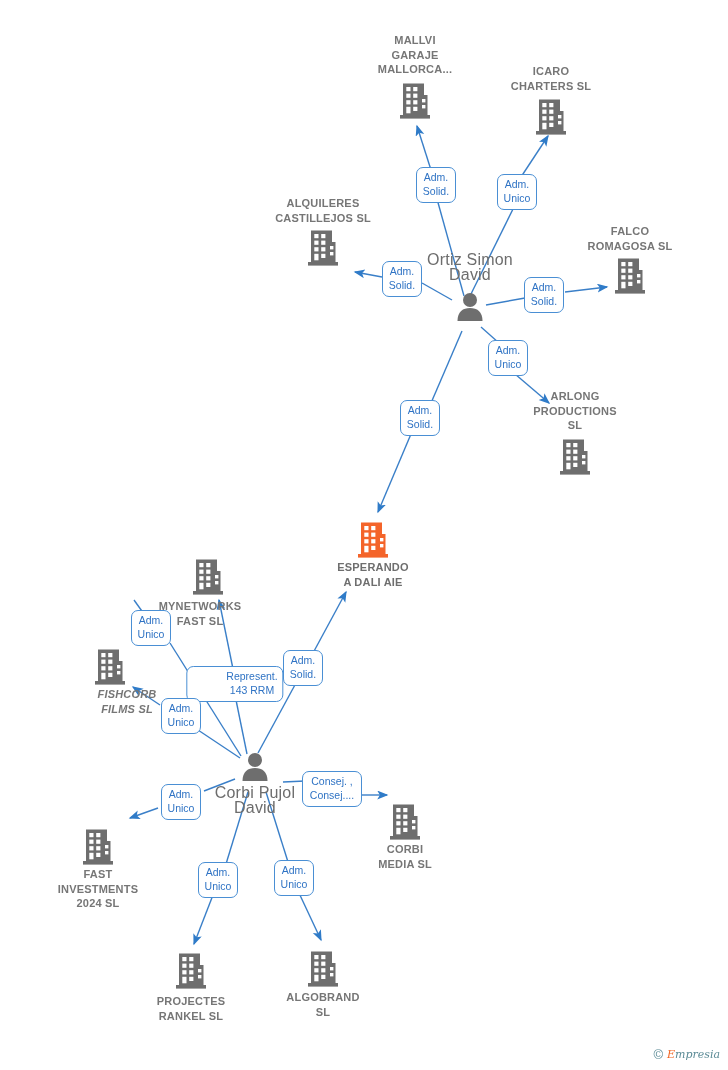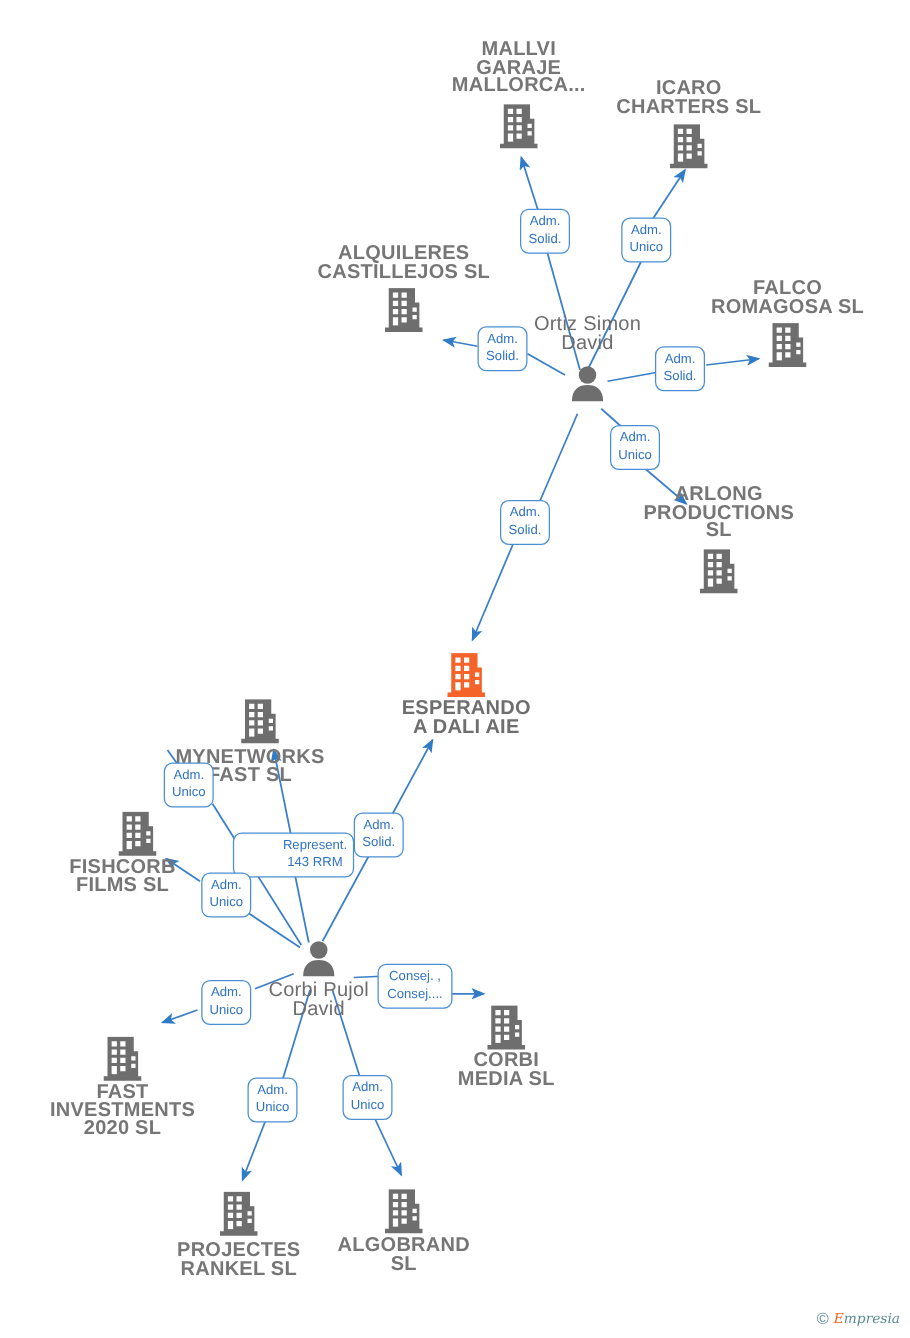--- a/index.html
+++ b/index.html
@@ -22,21 +22,21 @@
     width: 728px; height: 1070px;
     pointer-events: none;
   }
   .node {
     position: absolute;
     transform: translate(-50%, 0);
     text-align: center;
     width: 140px;
   }
   .node-label {
-    font-size: 16px;
+    font-size: 11px;
     font-weight: bold;
     color: #767676;
     line-height: 14.5px;
     letter-spacing: 0.2px;
     white-space: pre-line;
   }
   .node-label.person {
     font-weight: normal;
     font-size: 16px;
     color: #6d6d6d;
@@ -255,21 +255,21 @@
           <rect x="15.2" y="11.6" width="4.2" height="4.2" fill="#fff"></rect>
           <rect x="8.3" y="18.2" width="4.2" height="4.2" fill="#fff"></rect>
           <rect x="15.2" y="18.2" width="4.2" height="4.2" fill="#fff"></rect>
           <rect x="8.3" y="24.8" width="4.2" height="6.5" fill="#fff"></rect>
           <rect x="15.2" y="24.8" width="4.2" height="4.2" fill="#fff"></rect>
           <rect x="22" y="13" width="7.5" height="20.5" fill="#6e6e6e"></rect>
           <rect x="24" y="17" width="3.4" height="3.4" fill="#fff"></rect>
           <rect x="24" y="23" width="3.4" height="3.4" fill="#fff"></rect>
           <rect x="2" y="33" width="30" height="3.6" fill="#6e6e6e"></rect>
         </svg></div>
-      <div class="node" style="left: 98px; top: 687px;">
+      <div class="node" style="left: 127px; top: 687px; font-style: italic;">
         <div class="node-label">FISHCORB
 FILMS SL</div>
       </div>
       <div class="icon-wrap" style="position: absolute; left: 110px; top: 648px; transform: translate(-50%, 0px);"><svg width="34" height="38" viewBox="0 0 34 38">
           <rect x="5" y="1.5" width="21" height="32" fill="#6e6e6e"></rect>
           <rect x="8.3" y="5" width="4.2" height="4.2" fill="#fff"></rect>
           <rect x="15.2" y="5" width="4.2" height="4.2" fill="#fff"></rect>
           <rect x="8.3" y="11.6" width="4.2" height="4.2" fill="#fff"></rect>
           <rect x="15.2" y="11.6" width="4.2" height="4.2" fill="#fff"></rect>
           <rect x="8.3" y="18.2" width="4.2" height="4.2" fill="#fff"></rect>
@@ -304,21 +304,21 @@
           <rect x="8.3" y="24.8" width="4.2" height="6.5" fill="#fff"></rect>
           <rect x="15.2" y="24.8" width="4.2" height="4.2" fill="#fff"></rect>
           <rect x="22" y="13" width="7.5" height="20.5" fill="#6e6e6e"></rect>
           <rect x="24" y="17" width="3.4" height="3.4" fill="#fff"></rect>
           <rect x="24" y="23" width="3.4" height="3.4" fill="#fff"></rect>
           <rect x="2" y="33" width="30" height="3.6" fill="#6e6e6e"></rect>
         </svg></div>
       <div class="node" style="left: 98px; top: 867px;">
         <div class="node-label">FAST
 INVESTMENTS
-2020  SL</div>
+2024  SL</div>
       </div>
       <div class="icon-wrap" style="position: absolute; left: 98px; top: 828px; transform: translate(-50%, 0px);"><svg width="34" height="38" viewBox="0 0 34 38">
           <rect x="5" y="1.5" width="21" height="32" fill="#6e6e6e"></rect>
           <rect x="8.3" y="5" width="4.2" height="4.2" fill="#fff"></rect>
           <rect x="15.2" y="5" width="4.2" height="4.2" fill="#fff"></rect>
           <rect x="8.3" y="11.6" width="4.2" height="4.2" fill="#fff"></rect>
           <rect x="15.2" y="11.6" width="4.2" height="4.2" fill="#fff"></rect>
           <rect x="8.3" y="18.2" width="4.2" height="4.2" fill="#fff"></rect>
           <rect x="15.2" y="18.2" width="4.2" height="4.2" fill="#fff"></rect>
           <rect x="8.3" y="24.8" width="4.2" height="6.5" fill="#fff"></rect>

